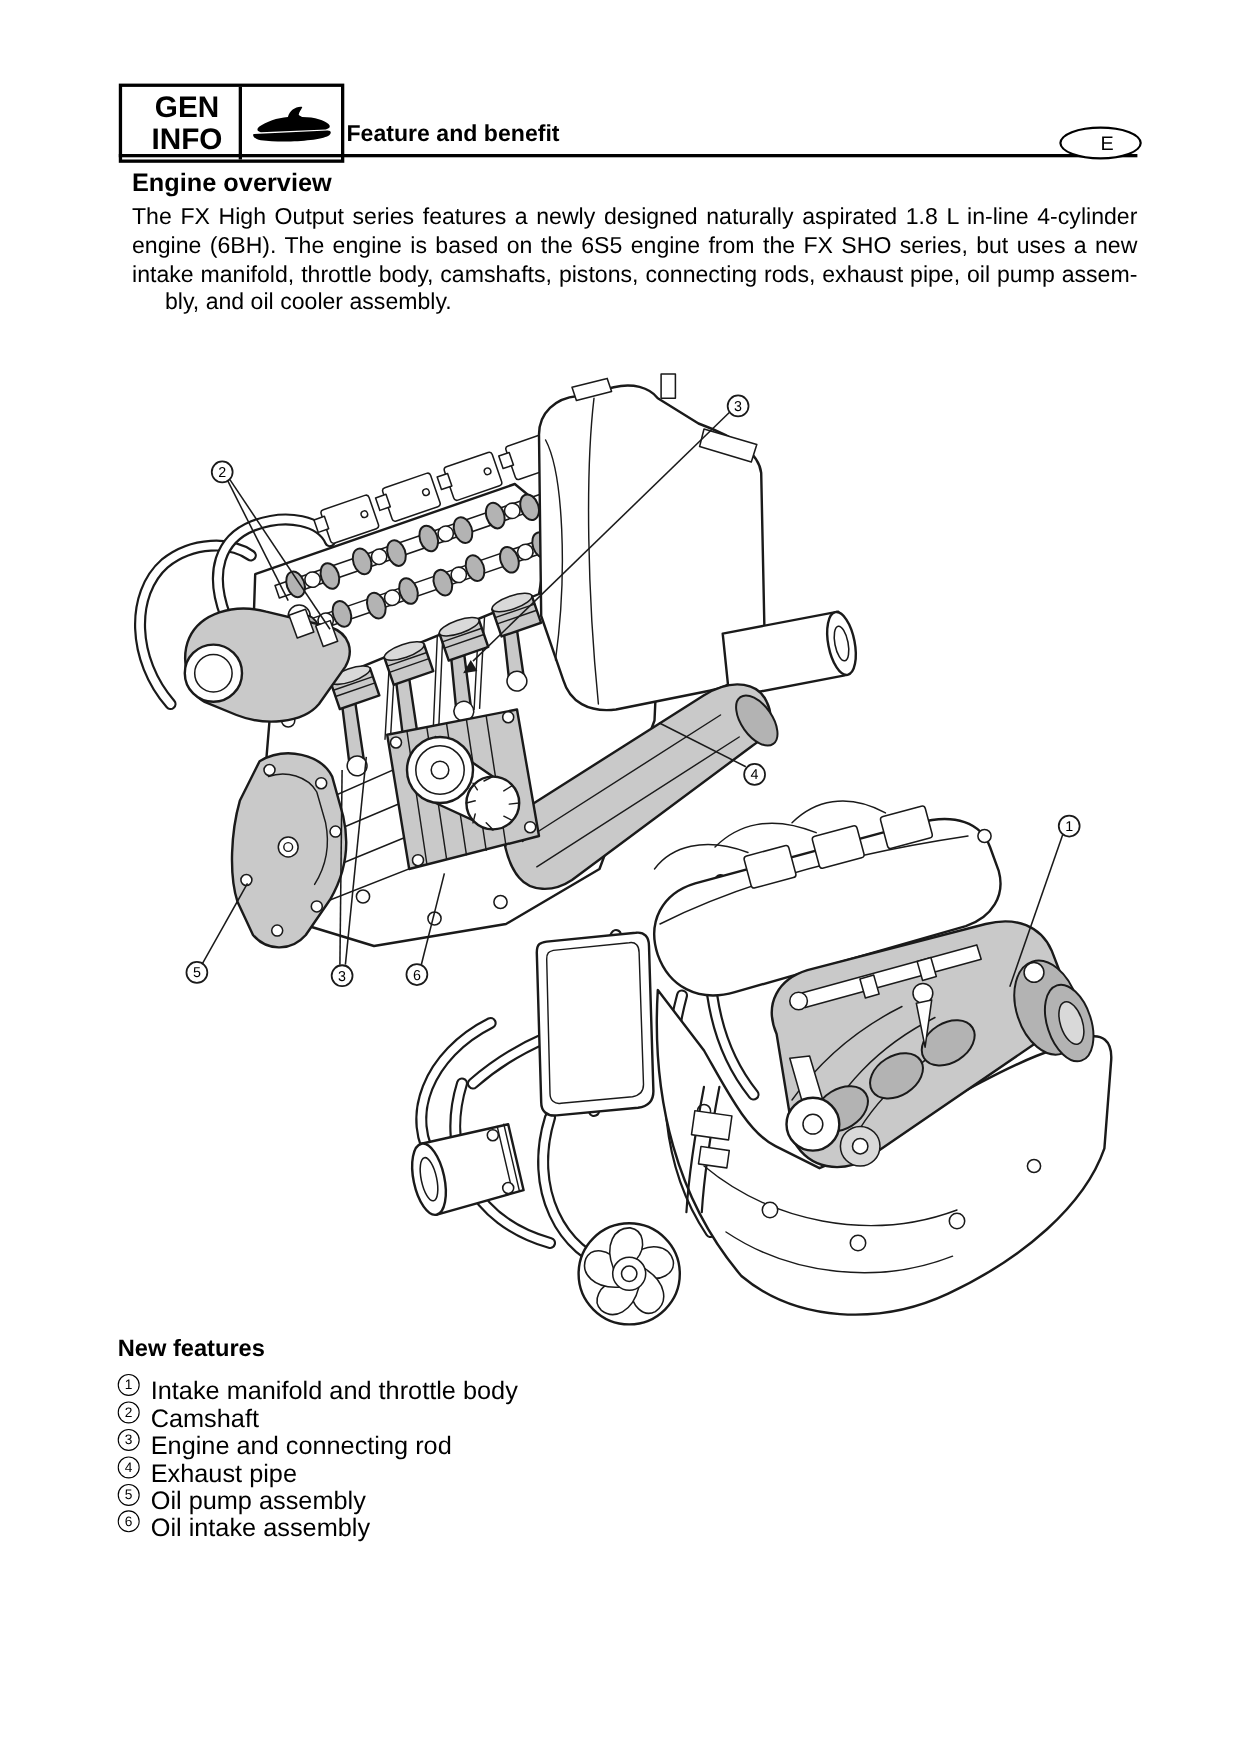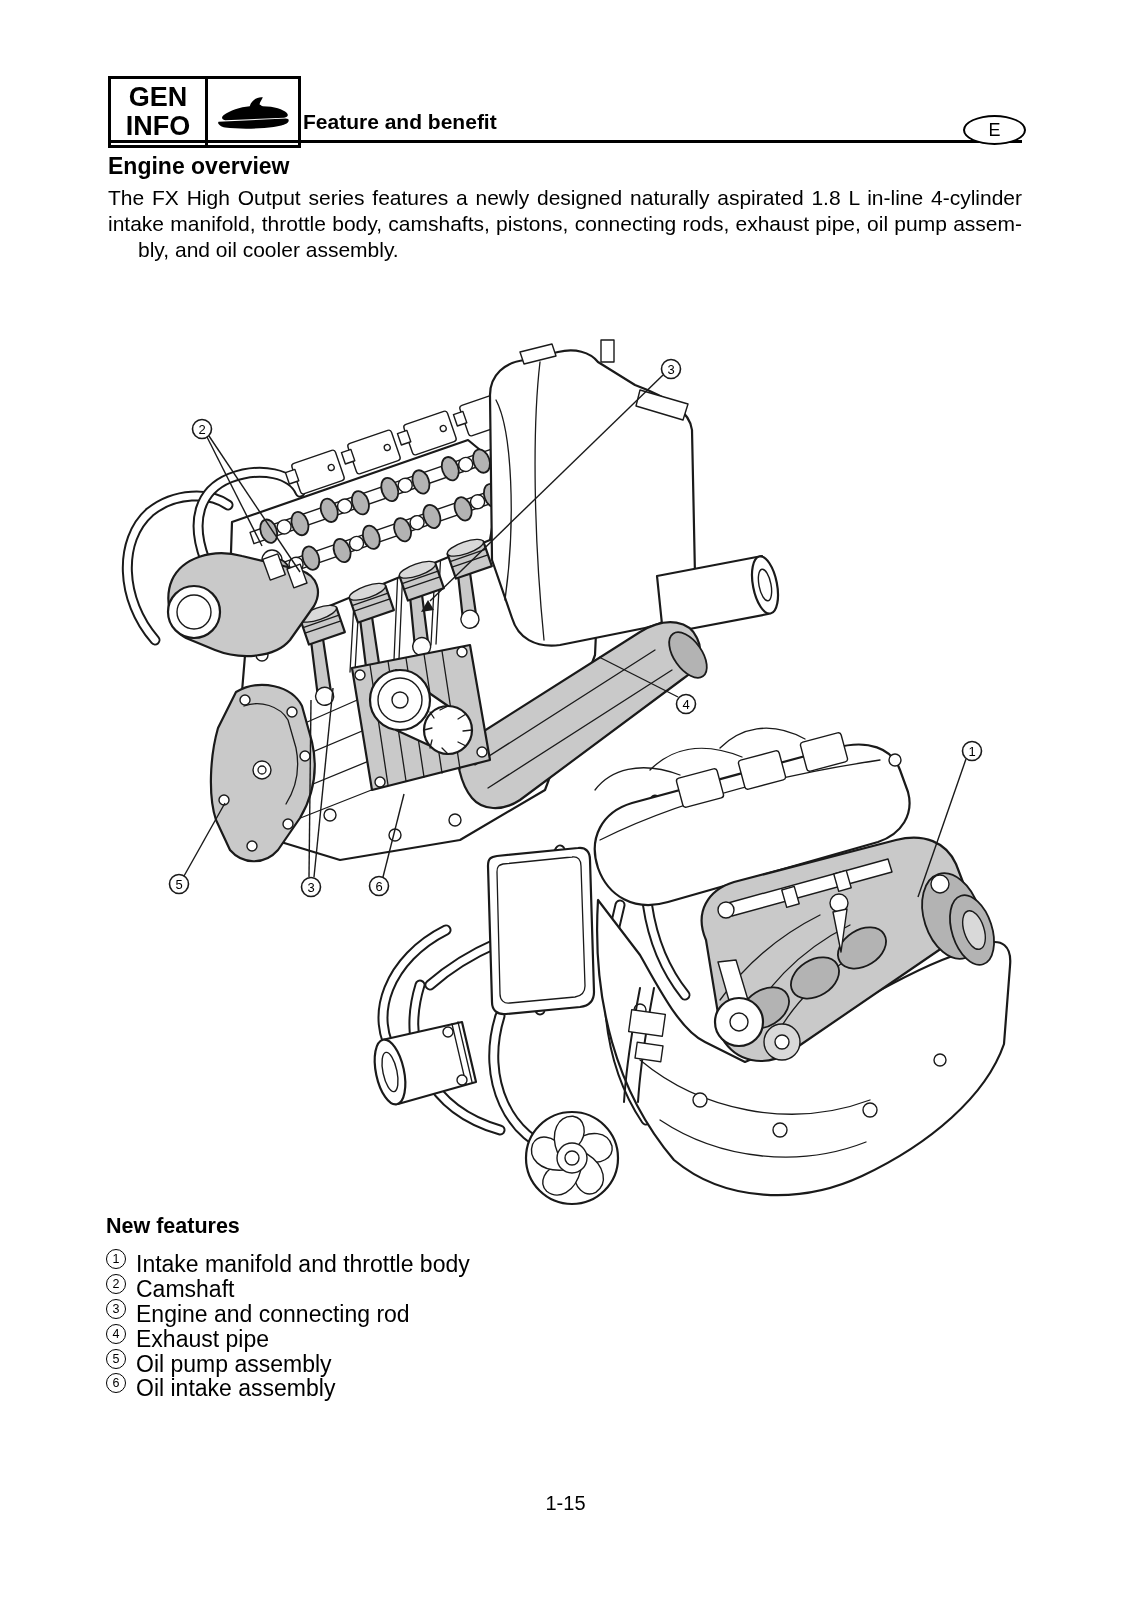--- a/index.html
+++ b/index.html
@@ -1,38 +1,38 @@
 <!DOCTYPE html>
 <html><head>
 <meta charset="utf-8">
 <style>
   html,body{margin:0;padding:0;background:#888;}
   .page{position:relative;width:1131px;height:1600px;background:#fff;margin:0 auto;
         font-family:"Liberation Sans", sans-serif;color:#000;overflow:hidden;}
   .figure-layer{position:absolute;left:0;top:0;width:1131px;height:1600px;z-index:1;}
-  .txt{position:absolute;z-index:2;}
+  .txt{position:absolute;z-index:2;padding-left:12px;}
 
   
   .genbox{left:108px;top:76px;width:187px;height:66px;border:3px solid #000;display:flex;}
   .genbox .cell-label{width:94px;border-right:3px solid #000;display:flex;flex-direction:column;
         justify-content:center;align-items:center;font-weight:bold;font-size:27px;line-height:29px;}
   .genbox .cell-icon{flex:1;display:flex;justify-content:center;align-items:center;}
   .section-title{left:303px;top:110px;font-size:21px;font-weight:bold;}
   .header-rule{left:108px;top:140px;width:914px;height:3px;background:#000;}
   .lang-badge{left:963px;top:115px;width:59px;height:26px;border:2px solid #000;border-radius:50%;
         display:flex;align-items:center;justify-content:center;font-size:18px;background:#fff;}
 
   
   .overview-heading{left:108px;top:153px;font-size:23px;font-weight:bold;}
   .intro{left:108px;top:185px;width:914px;font-size:21px;line-height:25.8px;}
   .intro-line{text-align:justify;text-align-last:justify;white-space:normal;}
   .intro-line.last{text-align-last:left;margin-left:30px;}
 
   
-  .new-features{left:106px;top:1214px;width:600px;}
+  .new-features{left:95px;top:1214px;width:600px;}
   .nf-heading{font-size:21.5px;font-weight:bold;margin:0 0 8px 0;}
   .nf-item{display:flex;align-items:center;height:24.8px;}
   .nf-num{flex:0 0 auto;width:18px;height:18px;border:1.4px solid #000;border-radius:50%;
         display:flex;align-items:center;justify-content:center;font-size:12.5px;margin-right:10px;}
   .nf-label{font-size:23px;margin-top:11px;}
 
   .page-number{left:0;right:0;top:1492px;text-align:center;font-size:20px;}
 
   
   svg .ln{fill:none;stroke:#1a1a1a;stroke-width:2;stroke-linecap:round;stroke-linejoin:round;}
@@ -398,20 +398,21 @@
       </svg>
     </div>
   </div>
   <div class="txt section-title">Feature and benefit</div>
   <div class="txt header-rule"></div>
   <div class="txt lang-badge">E</div>
 
   <div class="txt overview-heading">Engine overview</div>
   <div class="txt intro">
       <div class="intro-line">The FX High Output series features a newly designed naturally aspirated 1.8 L in-line 4-cylinder</div>
+      <div class="intro-line">engine (6BH). The engine is based on the 6S5 engine from the FX SHO series, but uses a new</div>
       <div class="intro-line">intake manifold, throttle body, camshafts, pistons, connecting rods, exhaust pipe, oil pump assem-</div>
       <div class="intro-line last">bly, and oil cooler assembly.</div>
     </div>
 
   <div class="txt new-features">
     <div class="nf-heading">New features</div>
     <div>
 
         <div class="nf-item">
           <span class="nf-num">1</span>
@@ -438,14 +439,13 @@
           <span class="nf-label">Oil pump assembly</span>
         </div>
 
         <div class="nf-item">
           <span class="nf-num">6</span>
           <span class="nf-label">Oil intake assembly</span>
         </div>
       </div>
   </div>
 
-  <div class="txt page-number">1-15</div>
 </div>
 
 </body></html>

